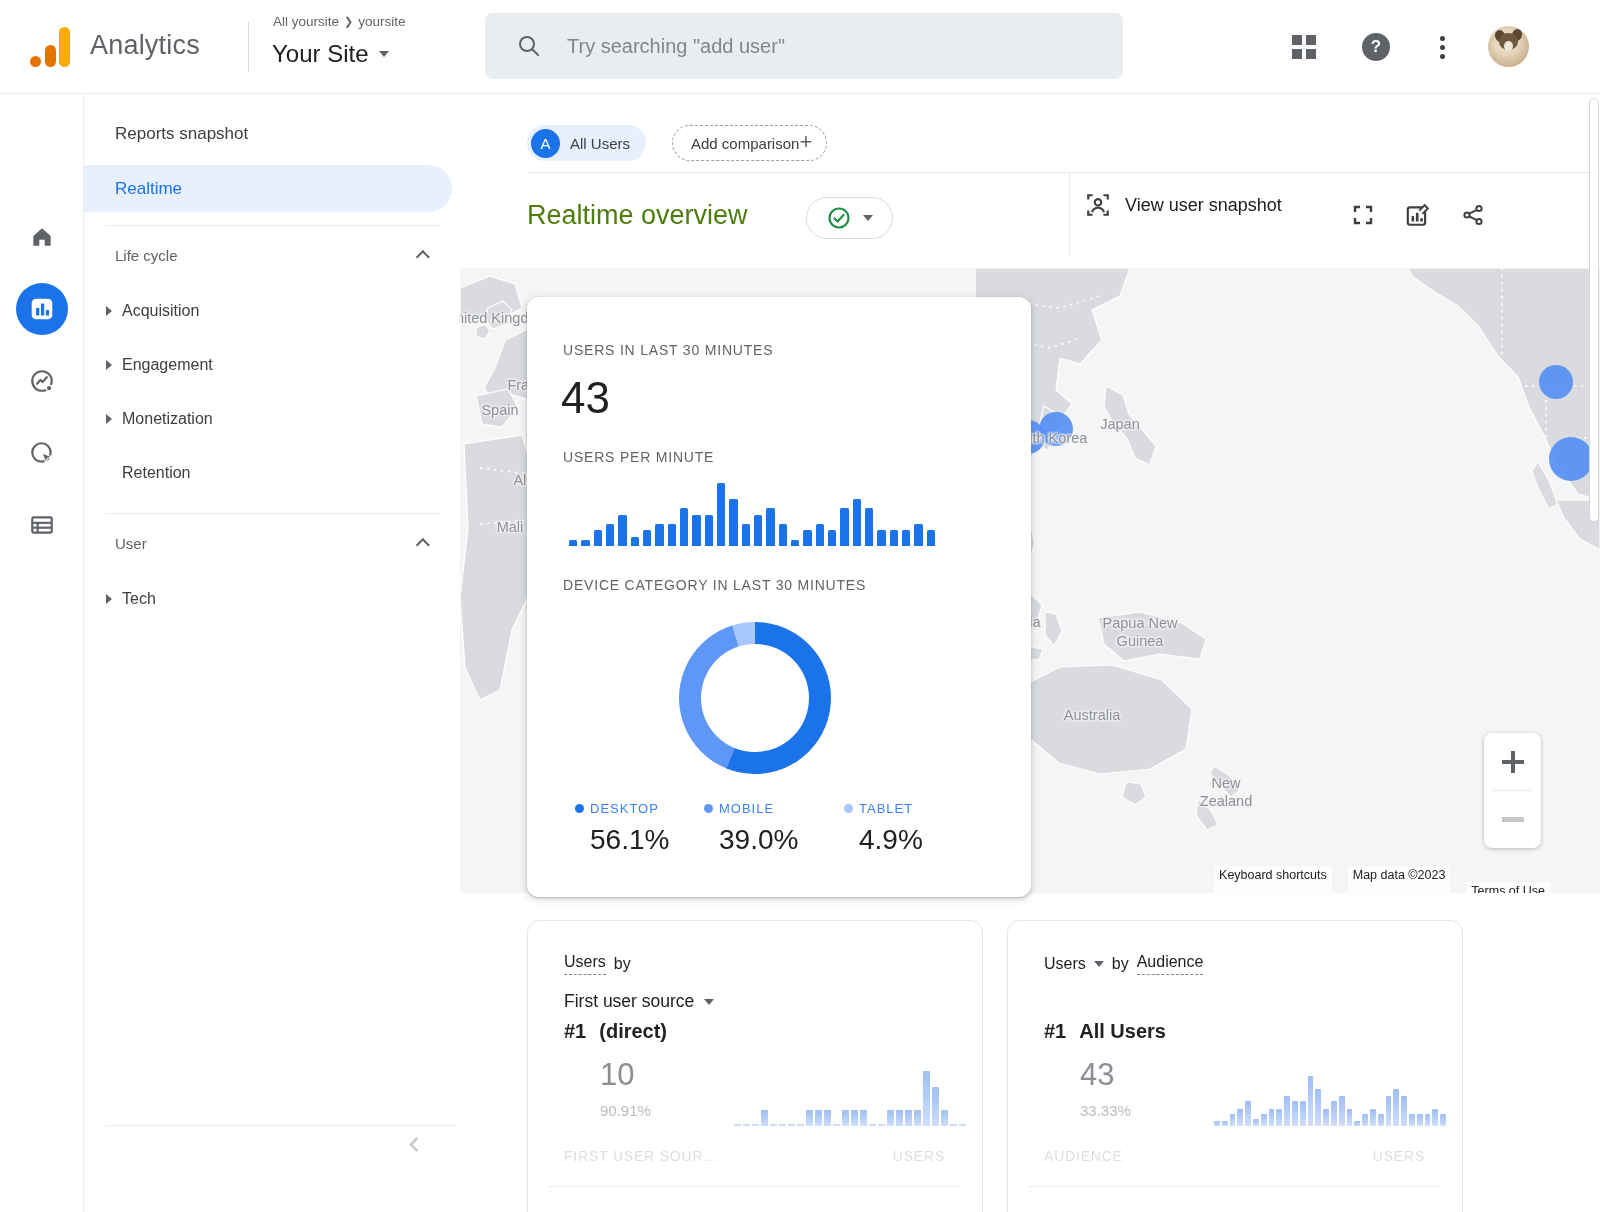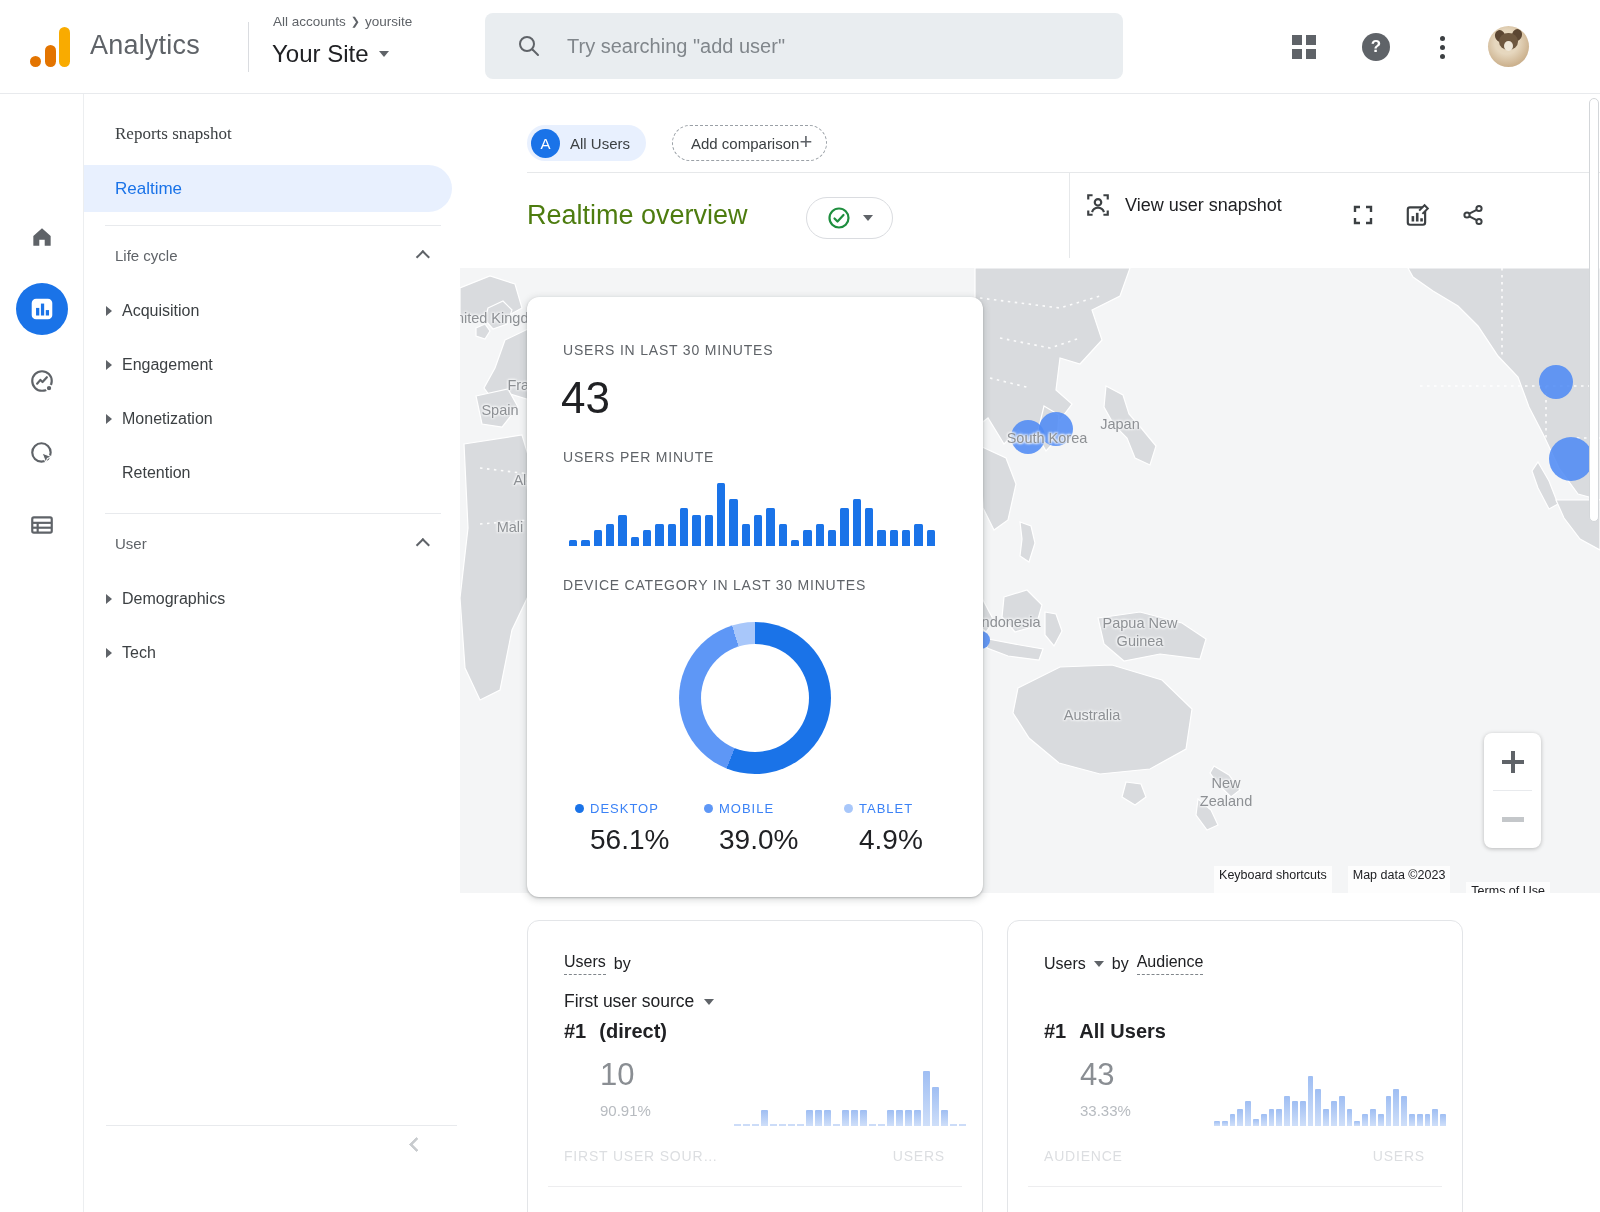--- a/index.html
+++ b/index.html
@@ -37,21 +37,21 @@
   #avatar .snout { position:absolute; left:16px; top:15px; width:9px; height:10px; background:#efe8da; border-radius:50%; }
 
   
   #rail { position:absolute; left:0; top:94px; width:84px; height:1118px; background:#fff; border-right:1px solid #eceef0; z-index:20; }
   .rail-btn { position:absolute; left:16px; width:52px; height:52px; display:flex; align-items:center; justify-content:center; cursor:pointer; border-radius:50%; }
   .rail-btn svg { display:block; }
   #rail-reports { background:#1a73e8; }
 
   
   #sidenav { position:absolute; left:84px; top:94px; width:376px; height:1118px; background:#fff; z-index:20; }
-  #nav-snapshot { margin-top:20px; height:40px; line-height:40px; padding-left:31px; font-size:17px; color:#3c4043; cursor:pointer;font-family:Liberation Serif, serif; }
+  #nav-snapshot { margin-top:20px; height:40px; line-height:40px; padding-left:31px; font-size:17px; color:#3c4043; cursor:pointer; }
   #nav-realtime { margin-top:11px; height:47px; line-height:47px; padding-left:31px; font-size:17px; color:#1a73e8; background:#e8f0fe; border-radius:0 28px 28px 0; width:368px; cursor:pointer; }
   .nav-div { margin-top:13px; margin-left:21px; width:336px; border-top:1px solid #e8eaed; }
   .nav-sec-head { height:58px; display:flex; align-items:center; padding-left:31px; padding-right:30px; font-size:15px; color:#5f6368; cursor:pointer; }
   .nav-sec-head .spacer { flex:1; }
   .nav-item { height:54px; display:flex; align-items:center; padding-left:22px; font-size:16px; color:#3c4043; cursor:pointer; }
   .tri-right { width:0; height:0; border-top:5px solid transparent; border-bottom:5px solid transparent; border-left:6px solid #5f6368; margin-right:10px; }
   .tri-ph { width:16px; }
   .chev-up { width:10px; height:10px; border-left:2px solid #5f6368; border-top:2px solid #5f6368; transform:rotate(45deg) translateY(3px); }
   #nav-bottom-div { position:absolute; left:22px; top:1031px; width:351px; border-top:1px solid #e8eaed; }
   #nav-collapse { position:absolute; left:318px; top:1036px; width:28px; height:28px; color:#bdc1c6; font-size:24px; cursor:pointer; display:flex; align-items:center; justify-content:center; }
@@ -85,21 +85,21 @@
   #zoom-out { position:absolute; left:0; bottom:0; width:57px; height:57px; display:flex; align-items:center; justify-content:center; cursor:pointer; }
   #zoom-div { position:absolute; left:9px; top:57px; width:39px; border-top:1px solid #e8eaed; }
   .zplus { position:relative; width:22px; height:22px; }
   .zplus:before { content:""; position:absolute; left:0; top:9px; width:22px; height:4px; background:#5f6368; }
   .zplus:after { content:""; position:absolute; left:9px; top:0; width:4px; height:22px; background:#5f6368; }
   .zminus { width:22px; height:5px; background:#c4c7ca; }
   #map-attr { position:absolute; right:50px; top:598px; display:flex; gap:16px; z-index:6; }
   #map-attr span { font-size:12.5px; color:#202124; background:rgba(255,255,255,.8); padding:2px 5px; white-space:nowrap; }
 
   
-  #overview-card { position:absolute; left:527px; top:297px; width:456px; height:600px; background:#fff; border-radius:12px;
+  #overview-card { position:absolute; left:527px; top:297px; width:504px; height:600px; background:#fff; border-radius:12px;
     box-shadow:0 1px 2px rgba(60,64,67,.3), 0 2px 6px 2px rgba(60,64,67,.15); z-index:5; }
   .card-label { position:absolute; left:36px; font-size:14px; letter-spacing:.8px; color:#5f6368; }
   #ov-users-label { top:45px; }
   #ov-users-value { position:absolute; left:34px; top:76px; font-size:44px; color:#202124; }
   #ov-upm-label { top:152px; }
   #upm-bars { position:absolute; left:42px; top:186px; width:366px; height:63px; display:flex; align-items:flex-end; gap:4px; }
   #upm-bars .bar { flex:1; background:#1a73e8; border-radius:1.5px 1.5px 0 0; }
   #ov-device-label { top:280px; }
   #donut { position:absolute; left:152px; top:325px; width:152px; height:152px; border-radius:50%; }
   #donut:after { content:""; position:absolute; left:22px; top:22px; width:108px; height:108px; border-radius:50%; background:#fff; }
@@ -202,21 +202,21 @@
 
 <div id="header">
   <div id="ga-logo">
     <div class="bar-mid"></div>
       <div class="bar-tall"></div>
       <div class="dot"></div>
   </div>
   <div id="app-name">Analytics</div>
   <div id="hdr-div"></div>
   <div id="crumb-small">
-    <span>All accounts</span>
+    <span>All yoursite</span>
     <span class="sep">❯</span>
     <span>yoursite</span>
   </div>
   <div id="property-row">
     <span>Your Site</span>
     <span class="caret-down"></span>
   </div>
   <div id="search-bar">
     <svg width="24" height="24" viewBox="0 0 24 24">
       <circle cx="10" cy="10" r="7" fill="none" stroke="#5f6368" stroke-width="2"></circle>
@@ -315,24 +315,20 @@
         <span>Retention</span>
       </div>
       <div class="nav-div"></div>
       <div class="nav-sec-head">
         <span>User</span>
         <span class="spacer"></span>
         <span class="chev-up"></span>
       </div>
       <div class="nav-item">
         <span class="tri-right"></span>
-        <span>Demographics</span>
-      </div>
-      <div class="nav-item">
-        <span class="tri-right"></span>
         <span>Tech</span>
       </div>
     </div>
   <div id="nav-bottom-div"></div>
   <div id="nav-collapse">
       <div class="chl"></div>
     </div>
 </div>
 
 <div id="chip-allusers">

